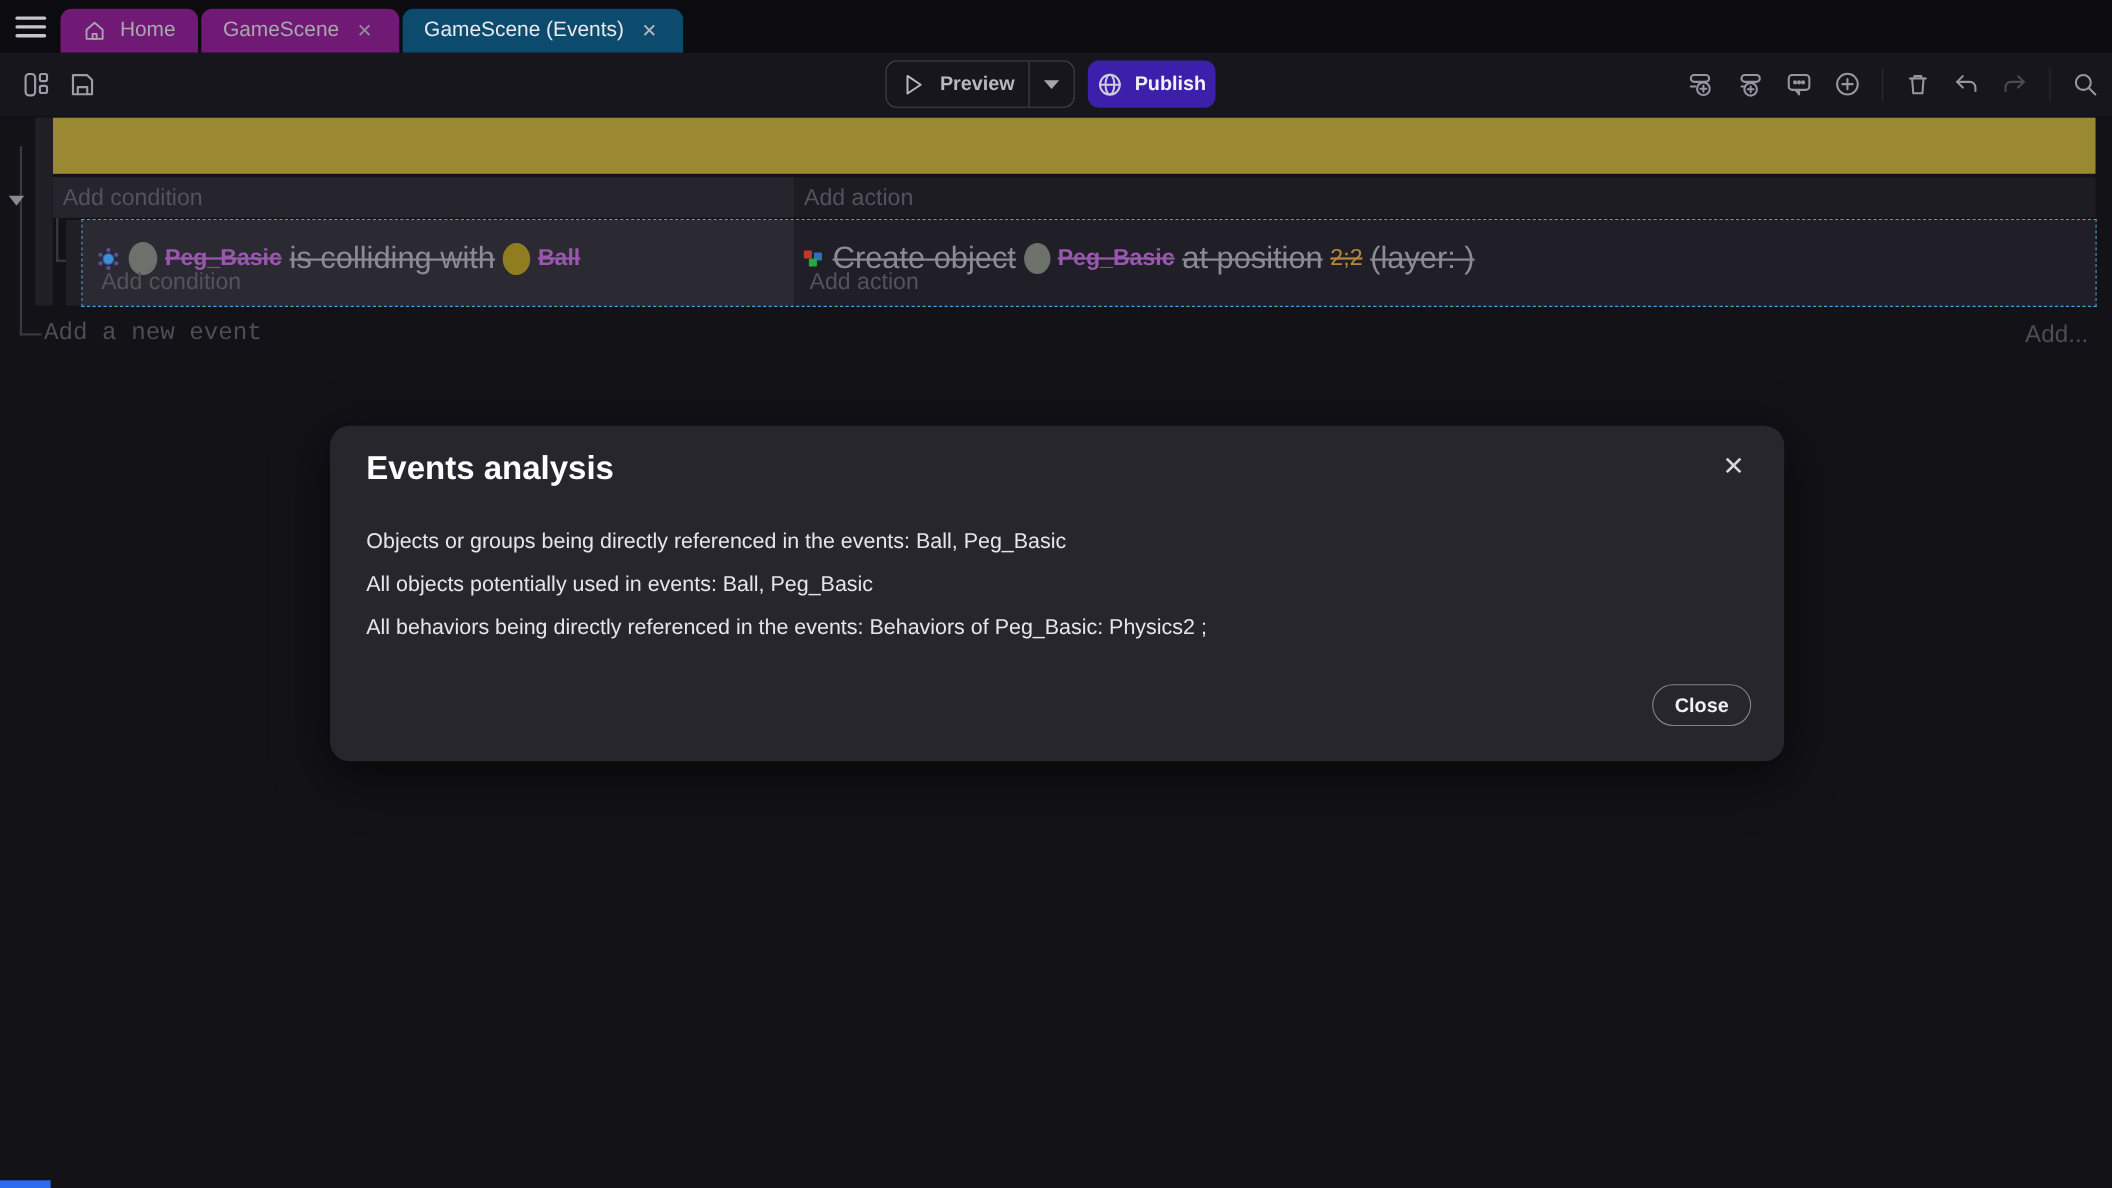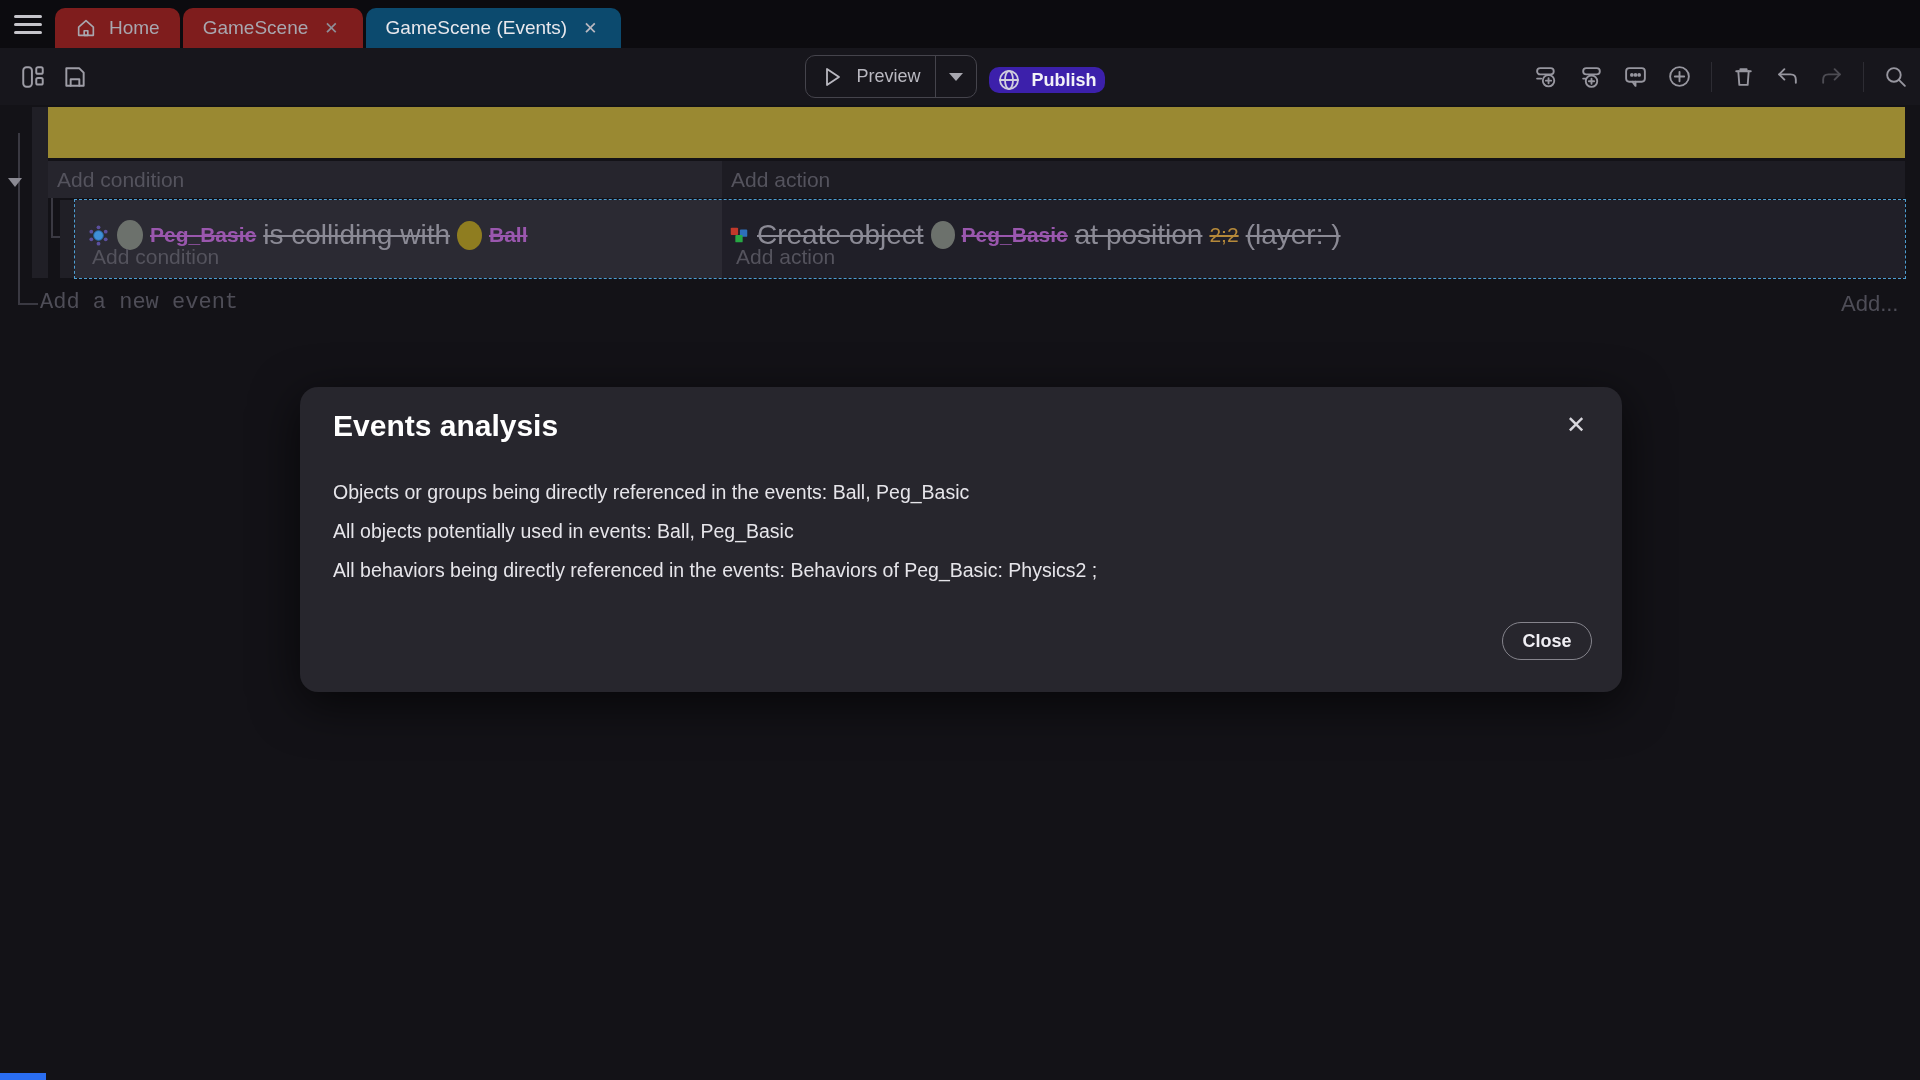--- a/index.html
+++ b/index.html
@@ -9,45 +9,45 @@
     background:#131217; font-family:"Liberation Sans", sans-serif;
   }
 
   
   .tabbar { position:absolute; left:0; top:0; width:1920px; height:48px; background:#0c0b0f; }
   .hamburger { position:absolute; left:14px; top:15px; width:28px; height:20px; cursor:pointer; }
   .hamburger span { display:block; height:2.5px; background:#c6c5cb; border-radius:2px; margin-bottom:5.5px; }
   .tabs { position:absolute; left:55px; top:8px; display:flex; align-items:flex-end; }
   .tab {
     height:40px; display:flex; align-items:center; gap:12px; padding:0 20px;
-    background:#7f1d1d; color:#a8a7af; font-size:19px; border-radius:10px 10px 0 0;
+    background:#701a75; color:#a8a7af; font-size:19px; border-radius:10px 10px 0 0;
     margin-right:3px; white-space:nowrap;
   }
   .tab.active { background:#0c4a6e; color:#e9e8ed; }
   .tab .close-x { font-size:17px; color:#8f8e97; padding:2px 4px; }
   .tab.active .close-x { color:#b9b8c0; }
 
   
   .toolbar { position:absolute; left:0; top:48px; width:1920px; height:57px; background:#17161c; }
   .tb-icon { position:absolute; top:16px; width:26px; height:26px; color:#9e9da6; }
   svg.ic { width:100%; height:100%; stroke:currentColor; fill:none; stroke-width:1.8; stroke-linecap:round; stroke-linejoin:round; }
 
   .preview-btn {
     position:absolute; left:805px; top:7px; width:172px; height:43px;
     border:1px solid #45444c; border-radius:10px; display:flex; align-items:center; color:#b9b8c0;
   }
   .preview-main { flex:1; display:flex; align-items:center; justify-content:center; gap:12px; height:100%; }
-  .preview-label { font-weight:normal; font-size:18px; }
+  .preview-label { font-weight:bold; font-size:18px; }
   .preview-sep { width:1px; height:100%; background:#45444c; }
   .preview-caret { width:40px; display:flex; align-items:center; justify-content:center; height:100%; }
   .caret-down { width:0; height:0; border-left:7px solid transparent; border-right:7px solid transparent; border-top:8px solid #a7a6ae; }
 
   .publish-btn {
-    position:absolute; left:989px; top:7px; width:116px; height:26px; background:#3c20ab;
-    border:none; border-radius:10px; display:flex; align-items:center; justify-content:center; gap:10px; color:#e9e8f2;margin-top:12px;
+    position:absolute; left:989px; top:7px; width:116px; height:43px; background:#3c20ab;
+    border:none; border-radius:10px; display:flex; align-items:center; justify-content:center; gap:10px; color:#e9e8f2;
   }
   .publish-label { font-weight:bold; font-size:18px; color:#f2f1f7; }
 
   .right-icons { position:absolute; right:12px; top:0; height:57px; display:flex; align-items:center; gap:19px; }
   .right-icons .ric { width:25px; height:25px; color:#97969f; }
   .right-icons .ric.dim { opacity:0.42; }
   .vsep { width:1px; height:30px; background:#2d2c33; }
 
   
   .comment-block { position:absolute; left:48px; top:107px; width:1857px; height:51px; background:#9a8932; }

